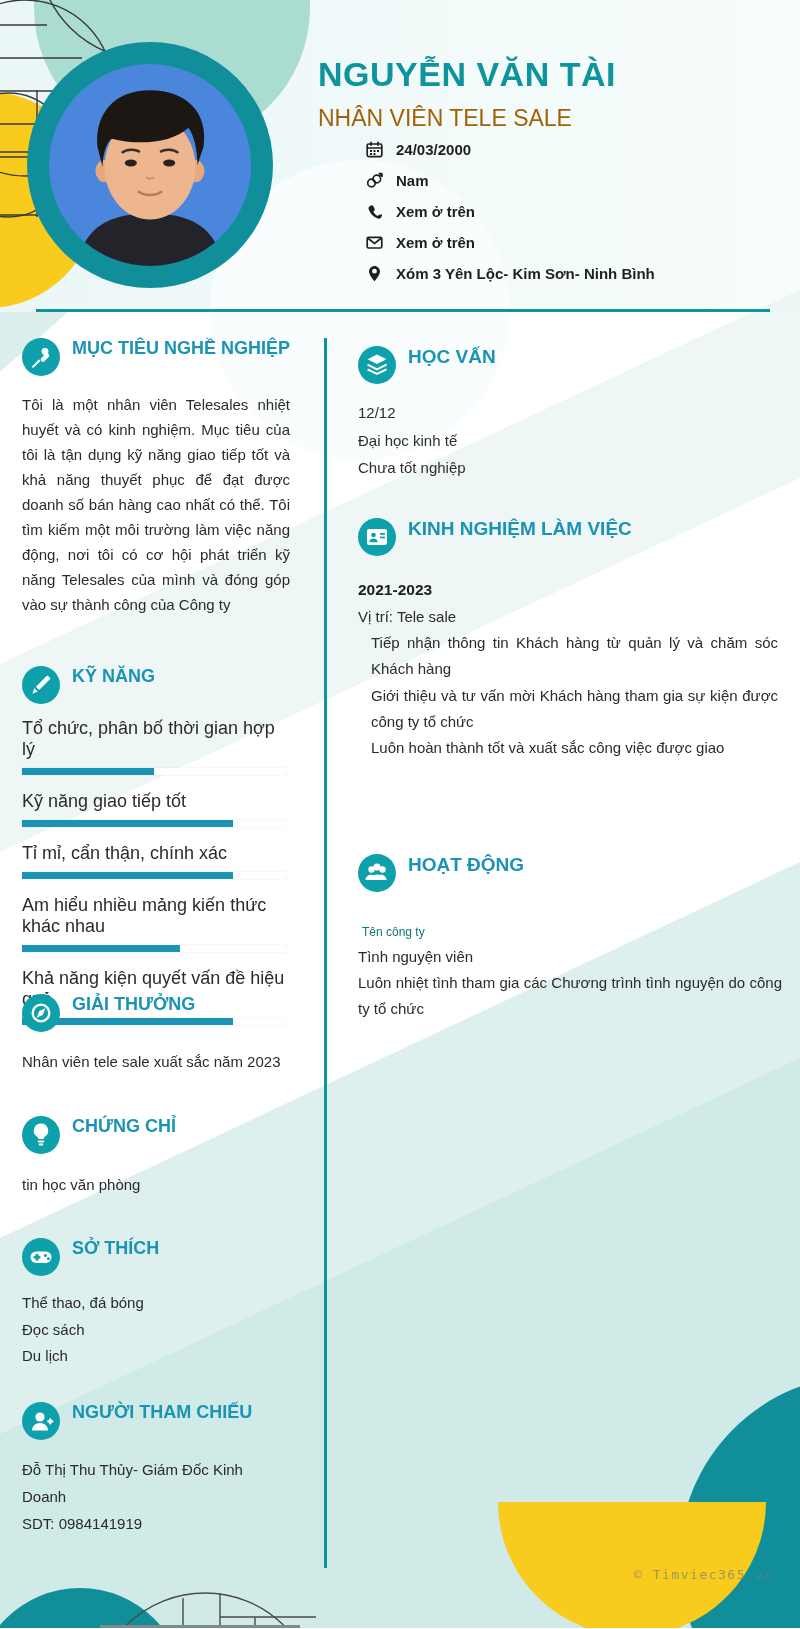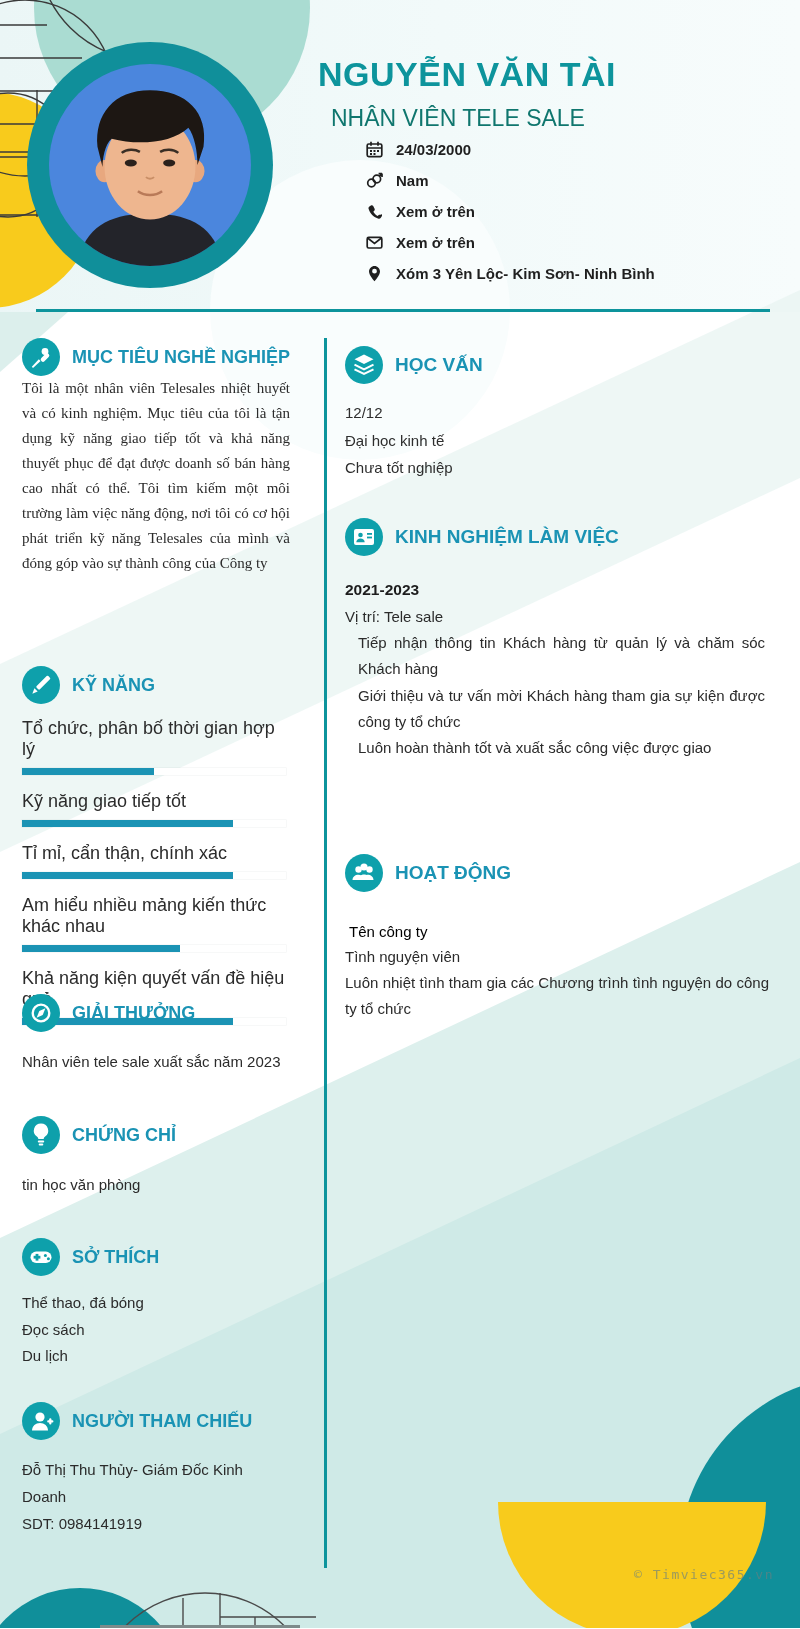--- a/index.html
+++ b/index.html
@@ -24,55 +24,55 @@
   .wire{position:absolute;}
   .photo-ring{position:absolute;left:27px;top:42px;width:246px;height:246px;border-radius:50%;
     background:var(--circle);}
   .photo-ring .photo{position:absolute;left:22px;top:22px;width:202px;height:202px;border-radius:50%;
     overflow:hidden;}
   .hr-line{position:absolute;left:36px;top:309px;width:734px;height:3px;background:var(--accent);}
   .v-divider{position:absolute;left:324px;top:338px;width:3px;height:1230px;background:var(--accent);}
 
   
   .name{position:absolute;left:318px;top:55px;font-size:34px;font-weight:bold;color:var(--accent);letter-spacing:.5px;}
-  .role{position:absolute;left:318px;top:105px;font-size:23px;color:#0f766e;margin-left:13px;}
+  .role{position:absolute;left:318px;top:105px;font-size:23px;color:#a16207;}
   .contacts{position:absolute;left:366px;top:134px;}
   .c-row{display:flex;align-items:center;height:31px;gap:13px;font-weight:bold;}
   .c-row svg{flex:0 0 17px;}
   .c-row span{font-size:15px;color:#1f1f1f;}
 
   
   .col{position:absolute;}
   #col-left{left:22px;top:338px;width:268px;height:1300px;}
-  #col-right{left:345px;top:338px;width:433px;height:740px;}
+  #col-right{left:358px;top:338px;width:433px;height:740px;}
   .sec{position:absolute;left:0;width:100%;}
-  .sec-head{display:flex;align-items:center;gap:12px;}
+  .sec-head{display:flex;align-items:flex-start;gap:12px;}
   .ico{width:38px;height:38px;border-radius:50%;background:var(--icon);flex:0 0 38px;
     display:flex;align-items:center;justify-content:center;}
   .sec-title{font-size:18px;font-weight:bold;color:var(--head);}
   #col-right .sec-title{font-size:19px;}
   .jus{text-align:justify;}
   .body-txt{font-size:15px;line-height:25px;color:#2b2b2b;}
 
-  .obj-body{font-family:Liberation Serif, serif;}
+  .obj-body{margin-top:16px;}
   .skill-label{font-size:18px;color:#2b2b2b;}
   .skill{margin-bottom:16px;}
   .skills-list{margin-top:14px;}
   .track{margin-top:8px;width:264px;height:7px;background:#fff;box-shadow:0 0 0 .5px rgba(60,90,90,.08);}
   .fill{height:7px;background:var(--bar);}
   .plain-line{font-size:15px;line-height:26.5px;color:#2b2b2b;}
   .mt17{margin-top:17px;} .mt14{margin-top:14px;} .mt18{margin-top:18px;}
 
   .edu-lines{margin-top:15px;font-size:15px;line-height:27.5px;}
   .exp-block{margin-top:20px;}
   .b-line{font-size:15.5px;font-weight:bold;color:#1d1d1d;line-height:27px;}
   .pos-line{font-size:15px;line-height:27px;color:#2b2b2b;}
   .bullets{padding-left:13px;width:420px;}
   .bullets p{font-size:15px;line-height:26.3px;color:#2b2b2b;}
-  .ph-gray{margin-top:28px;font-size:15px;color:#000000;line-height:24px;padding-left:4px;}
+  .ph-gray{margin-top:28px;font-size:12px;color:#0f766e;line-height:24px;padding-left:4px;}
   .act-lines{width:424px;font-size:15px;line-height:26px;color:#2b2b2b;}
 
   
   .bl-teal{left:-25px;top:1588px;width:210px;height:210px;background:var(--circle);}
   .br-teal{left:679px;top:1375px;width:370px;height:370px;background:var(--circle);}
   .half-yellow{position:absolute;left:498px;top:1502px;width:268px;height:134px;background:var(--yellow);
     border-radius:0 0 134px 134px;}
   .watermark{position:absolute;right:26px;top:1567px;font-family:"DejaVu Sans Mono","Liberation Mono",monospace;
     font-size:13px;letter-spacing:1.5px;color:rgba(105,128,128,.65);}
 </style>

